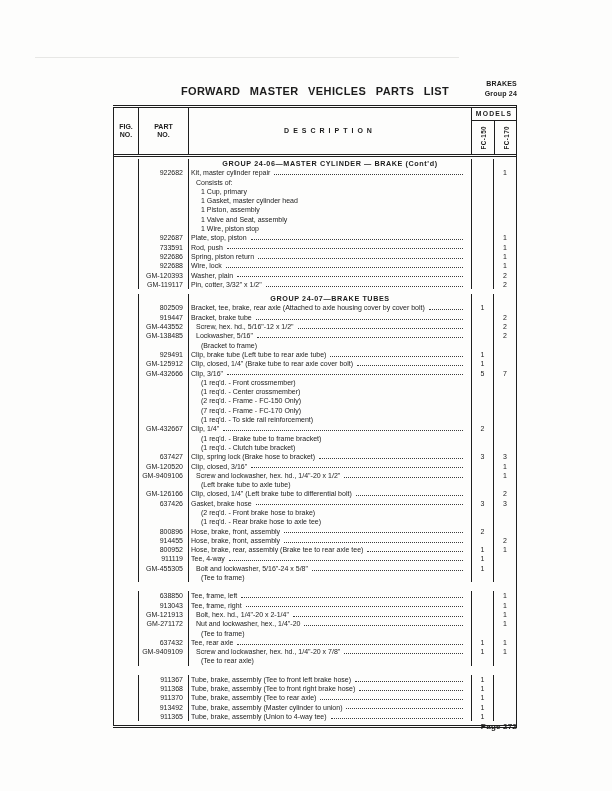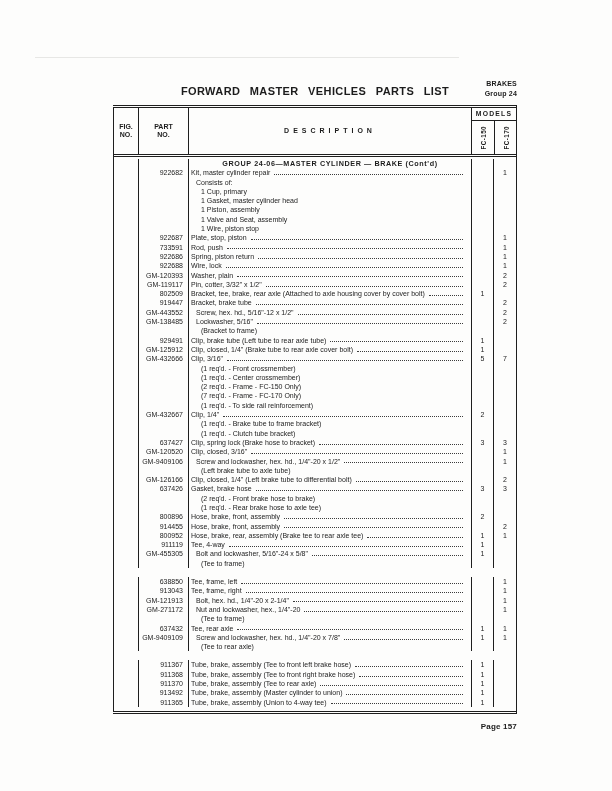--- a/index.html
+++ b/index.html
@@ -218,20 +218,29 @@
       <div class="row item">
         <div class="c fig-c"></div>
         <div class="c part-c">GM-119117</div>
         <div class="c desc-c">
           <span class="dtext" style="padding-left: 2px;">Pin, cotter, 3/32" x 1/2"</span>
           <span class="lead"></span>
         </div>
         <div class="c q1-c"></div>
         <div class="c q2-c">2</div>
       </div>
+      <div class="row section">
+        <div class="c fig-c"></div>
+        <div class="c part-c"></div>
+        <div class="c desc-c">
+          <span class="dtext" style="padding-left: 0px;">GROUP 24-07—BRAKE TUBES</span>
+        </div>
+        <div class="c q1-c"></div>
+        <div class="c q2-c"></div>
+      </div>
       <div class="row item">
         <div class="c fig-c"></div>
         <div class="c part-c">802509</div>
         <div class="c desc-c">
           <span class="dtext" style="padding-left: 2px;">Bracket, tee, brake, rear axle (Attached to axle housing cover by cover bolt)</span>
           <span class="lead"></span>
         </div>
         <div class="c q1-c">1</div>
         <div class="c q2-c"></div>
       </div>
@@ -639,13 +648,13 @@
         <div class="c desc-c">
           <span class="dtext" style="padding-left: 2px;">Tube, brake, assembly (Union to 4-way tee)</span>
           <span class="lead"></span>
         </div>
         <div class="c q1-c">1</div>
         <div class="c q2-c"></div>
       </div>
     </div>
 </div>
 
-<div class="page-num">Page 157</div>
+<div class="page-num">Page 272</div>
 
 </body></html>

